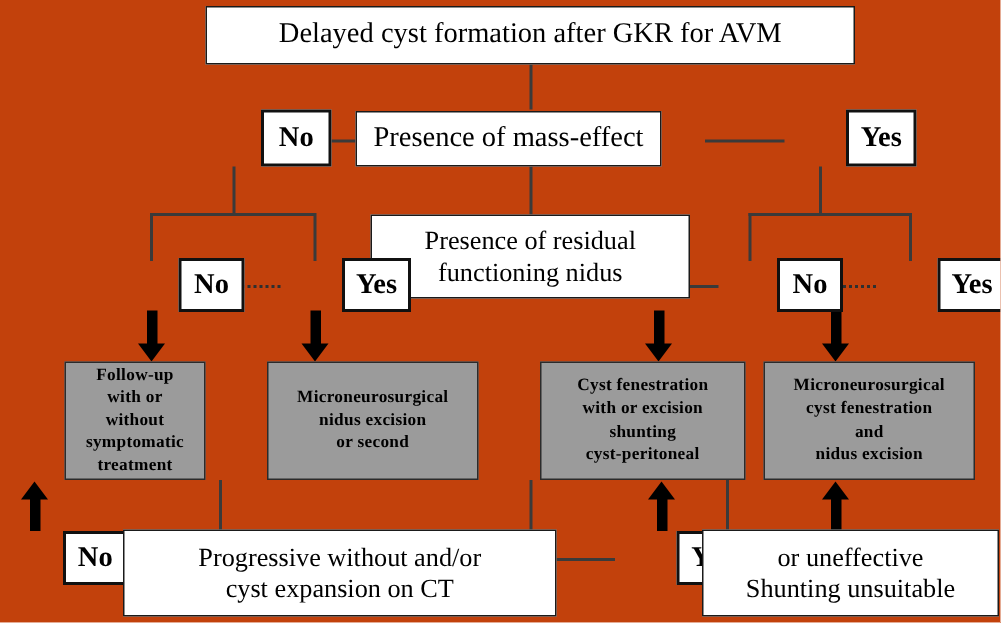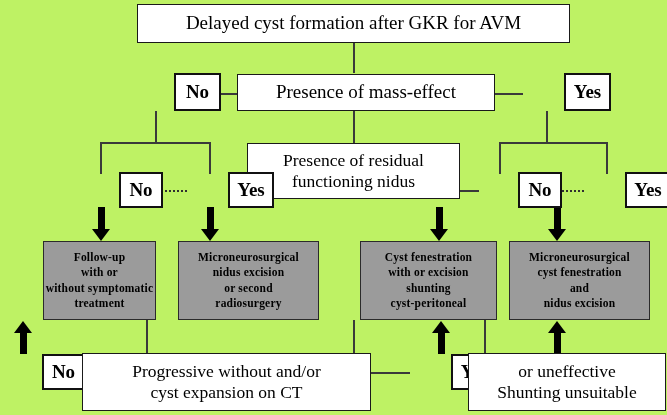--- a/index.html
+++ b/index.html
@@ -4,21 +4,21 @@
 <style>
   html, body {
     margin: 0;
     padding: 0;
     background: #ffffff;
   }
   #chart {
     position: relative;
     width: 667px;
     height: 415px;
-    background: #bef264;
+    background: #c2410c;
     font-family: "Liberation Serif", "DejaVu Serif", serif;
     overflow: hidden;
   }
   .box {
     position: absolute;
     box-sizing: border-box;
     border: 1px solid #1a1a1a;
     background: #ffffff;
     display: flex;
     align-items: center;
@@ -166,21 +166,21 @@
   </div>
 
   <div class="box plain" style="left:137px; top:4px; width:433px; height:39px;">
     <span>Delayed cyst formation after GKR for AVM</span>
   </div>
 
   <div class="box dec" style="left:133px; top:73px; width:47px; height:38px;">
     <span>No</span>
   </div>
 
-  <div class="box plain" style="left:237px; top:74px; width:258px; height:37px;">
+  <div class="box plain" style="left:237px; top:74px; width:204px; height:37px;">
     <span>Presence of mass-effect</span>
   </div>
 
   <div class="box dec" style="left:523px; top:73px; width:47px; height:38px;">
     <span>Yes</span>
   </div>
 
   <div class="box plain-sm" style="left:247px; top:143px; width:213px; height:56px;">
     <span>
       <span>Presence of residual</span>
@@ -194,35 +194,34 @@
   <div class="box dec" style="left:187px; top:172px; width:46px; height:36px;">
     <span>Yes</span>
   </div>
   <div class="box dec" style="left:477px; top:172px; width:44px; height:36px;">
     <span>No</span>
   </div>
   <div class="box dec" style="left:584px; top:172px; width:46px; height:36px;">
     <span>Yes</span>
   </div>
 
-  <div class="box gray" style="left:43px; top:241px; width:113px; height:79px;">
+  <div class="box gray" style="left:43px; top:241px; width:94px; height:79px;">
     <span>
       <span>Follow-up</span>
       <span>with or</span>
       <span>without symptomatic</span>
       <span>treatment</span>
     </span>
   </div>
 
   <div class="box gray" style="left:178px; top:241px; width:141px; height:79px;">
     <span>
       <span>Microneurosurgical</span>
       <span>nidus excision</span>
       <span>or second</span>
-      <span>radiosurgery</span>
     </span>
   </div>
 
   <div class="box gray" style="left:360px; top:241px; width:137px; height:79px;">
     <span>
       <span>Cyst fenestration</span>
       <span>with or excision</span>
       <span>shunting</span>
       <span>cyst-peritoneal</span>
     </span>

